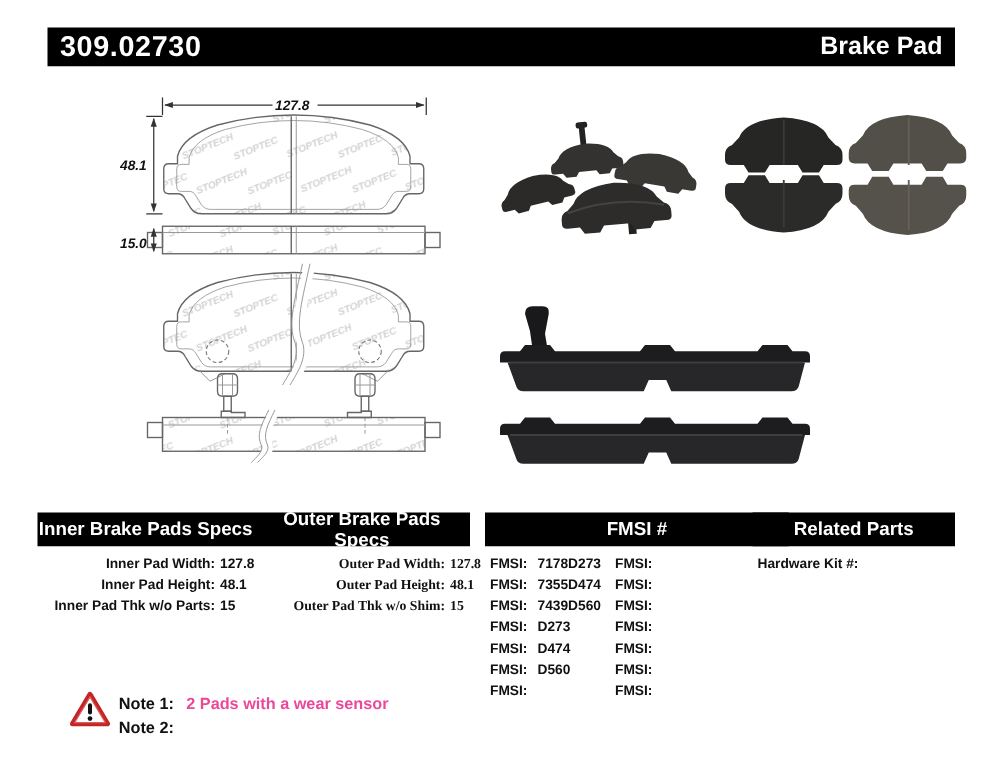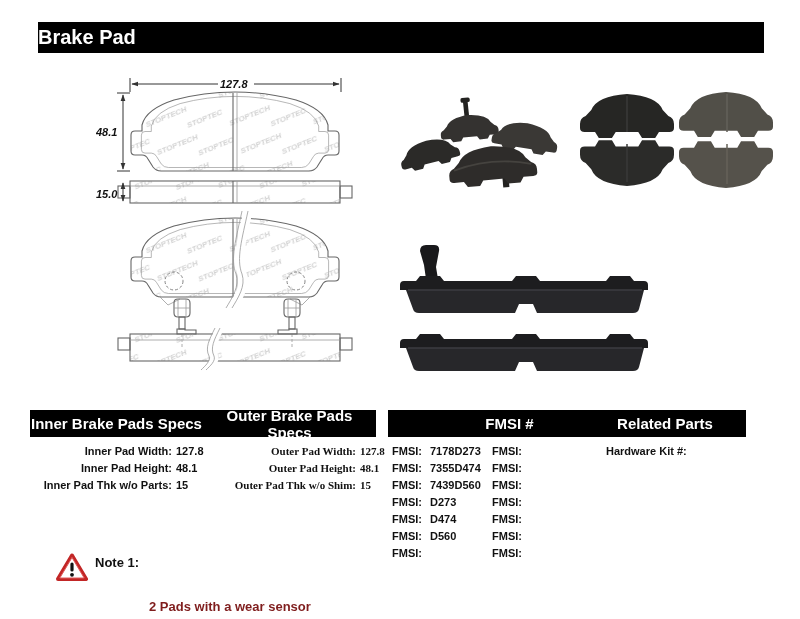--- a/index.html
+++ b/index.html
@@ -30,29 +30,30 @@
   .spec-row .val{display:inline-block;text-align:left;padding-left:4px;}
   .inner .lbl{width:140px;}
   .outer .lbl{width:142px;}
   .fmsi .lbl{width:34px;text-align:left;}
   .rel   .lbl{text-align:left;}
 
   
   .notes{position:absolute;left:95px;top:553px;font-size:13px;font-weight:bold;line-height:19px;}
   .noterow{display:flex;}
   .noterow .nlbl{width:48px;}
-  .noterow .nval{padding-left:6px;color:#7f1d1d;margin-top:44px;}
+  .noterow .nval{padding-left:6px;color:#ec4899;}
   .warnbox{position:absolute;left:56px;top:553px;width:32px;height:29px;}
 </style>
 </head>
 <body>
 
 <div id="page">
 
   <div class="topbar">
+    <span class="pn">309.02730</span>
     <span class="pt">Brake Pad</span>
   </div>
 
   <div class="absbox" style="left:96px;top:72px;width:272px;height:302px;">
     <svg width="272" height="302" viewBox="0 0 272 302">
       <defs>
         <marker id="arr" viewBox="0 0 10 10" refX="9" refY="5" markerWidth="7" markerHeight="7" orient="auto-start-reverse">
           <path d="M0,1.5 L10,5 L0,8.5 Z" fill="#333"></path>
         </marker>
         <pattern id="wm" width="78" height="30" patternUnits="userSpaceOnUse" patternTransform="rotate(-22)">
@@ -182,21 +183,21 @@
     </svg>
   </div>
 
   <div class="thead split" style="left:30px;width:346px;">
     <span>Inner Brake Pads Specs</span>
     <span>Outer Brake Pads Specs</span>
   </div>
   <div class="thead" style="left:388px;width:243px;">
     <span>FMSI #</span>
   </div>
-  <div class="thead" style="left:584px;width:162px;">
+  <div class="thead" style="left:602px;width:162px;">
     <span>Related Parts</span>
   </div>
 
   <div class="speccol inner" style="left:32px;width:185px;">
     <div class="spec-row">
       <span class="lbl">Inner Pad Width:</span>
       <span class="val">127.8</span>
     </div>
     <div class="spec-row">
       <span class="lbl">Inner Pad Height:</span>

